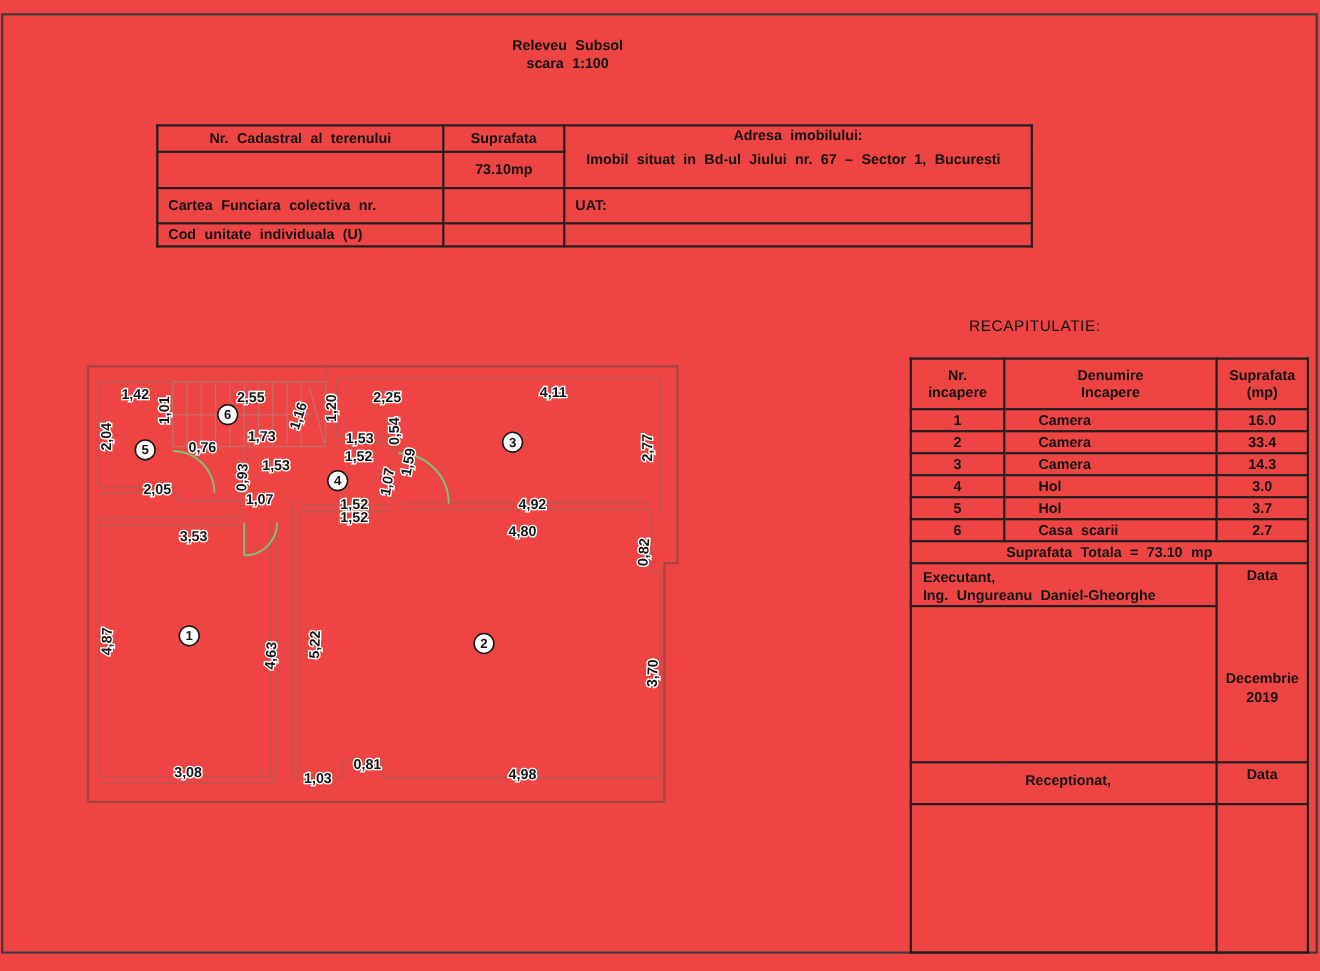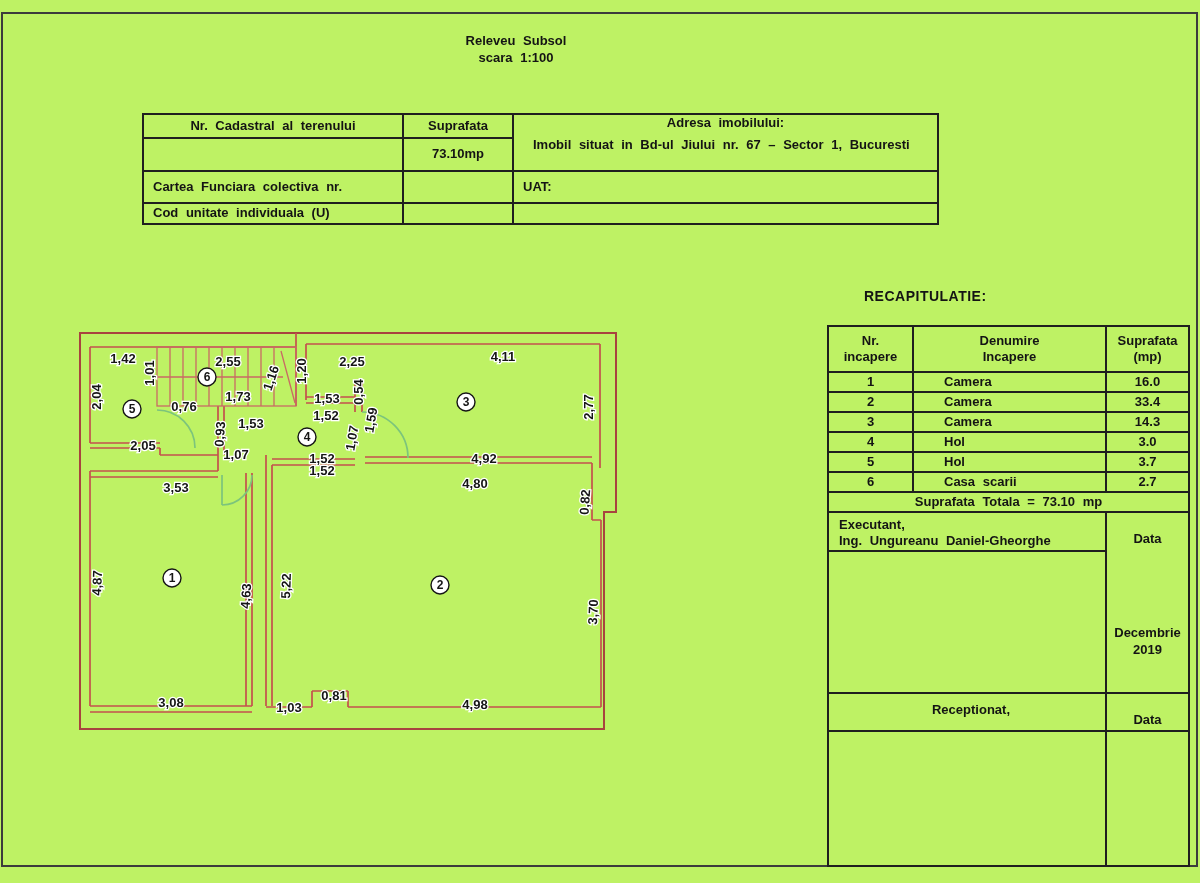--- a/index.html
+++ b/index.html
@@ -1,40 +1,40 @@
 <!DOCTYPE html>
 <html><head>
 <meta charset="utf-8">
 <style>
   html,body{margin:0;padding:0;background:#fff;}
-  .page{position:relative;width:1200px;height:883px;background:#bef264;overflow:hidden;
+  .page{position:relative;width:1200px;height:883px;background:#ef4444;overflow:hidden;
         font-family:"Liberation Sans",sans-serif;color:#141414;}
   .page-border{position:absolute;left:1px;top:12px;width:1193px;height:851px;
         border:2.5px solid #3c3c3c;}
   .abs{position:absolute;}
   .doc-title{left:416px;top:33px;width:200px;text-align:center;
         font-weight:bold;font-size:13px;line-height:1.3;word-spacing:4px;}
   
   table{border-collapse:collapse;table-layout:fixed;}
   td,th{border:2px solid #1f1f1f;font-weight:bold;font-size:13px;line-height:1.25;
         color:#141414;padding:0 6px;overflow:hidden;word-spacing:4px;
         font-family:"Liberation Sans",sans-serif;vertical-align:middle;}
   .info-table{left:115px;top:113px;width:795px;margin-left:27px;}
   .info-table td{text-align:center;}
   .info-table .tl{text-align:left;padding-left:9px;}
   .adresa-cell{vertical-align:top;text-align:center;}
   .adresa-value{text-align:left;padding:6px 0 0 13px;}
-  .recap-title{left:829px;top:288px;font-weight:bold;font-size:14px;letter-spacing:.5px;padding-left:35px;}
+  .recap-title{left:846px;top:288px;font-weight:normal;font-size:14px;letter-spacing:.5px;padding-left:35px;}
   .recap-table{left:827px;top:325px;width:361px;}
   .recap-table th{text-align:center;padding:4px 2px;margin-top:42px;}
   .recap-table td{text-align:center;}
   .den-col{text-align:left !important;padding-left:30px !important;}
   .total-row td{text-align:center;}
   .exec-cell{text-align:left !important;vertical-align:top;padding:4px 4px 0 10px;}
-  .data-cell{vertical-align:top;text-align:center;padding-top:18px;}
+  .data-cell{vertical-align:top;text-align:center;padding-top:2px;}
   .date-val{margin-top:78px;line-height:1.3;}
   .recep-cell{text-align:left;vertical-align:top;padding:8px 4px 0 12px;}
   
   .plan-svg{position:absolute;left:0;top:0;}
   .plan-svg text{font-family:"Liberation Sans",sans-serif;font-weight:bold;font-size:13px;
         fill:#161616;text-anchor:middle;dominant-baseline:central;
         paint-order:stroke;stroke:#ffffff;stroke-width:2.5px;}
   .plan-svg .room-num{font-size:12px;stroke:none;}
   .wall-outer{fill:none;stroke:#a8433f;stroke-width:2;}
   .wall-inner{fill:none;stroke:#c4524d;stroke-width:1.7;}

